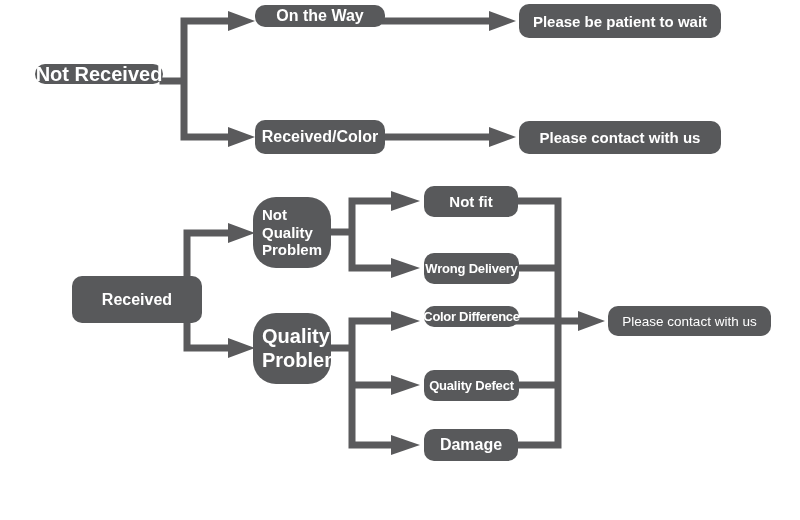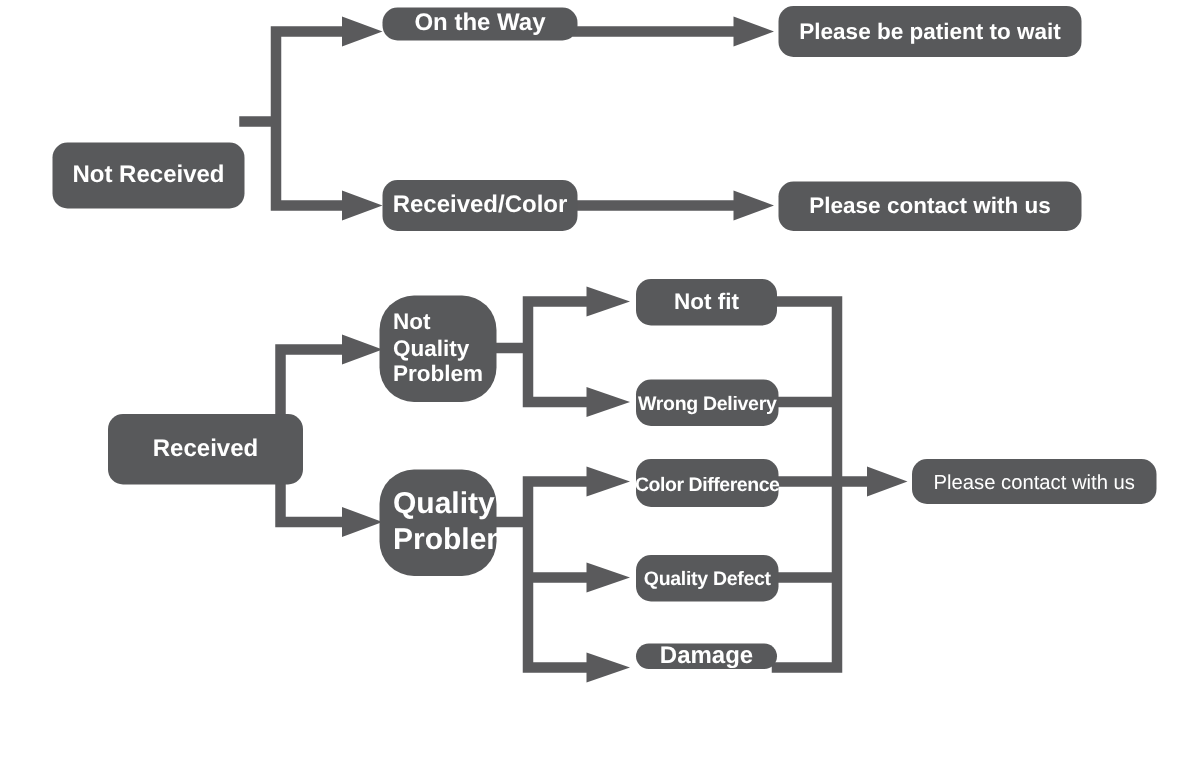--- a/index.html
+++ b/index.html
@@ -39,33 +39,33 @@
   }
   .node.multiline {
     justify-content: flex-start;
     text-align: left;
     padding-left: 9px;
     white-space: normal;
     line-height: 1.16;
     border-radius: 23px;
   }
   
-  .n-not-received     { left: 35px;  top: 64px;  width: 128px; height: 44px; font-size: 16px; margin-top: 31px; }
+  .n-not-received     { left: 35px;  top: 64px;  width: 128px; height: 20px; font-size: 20px; }
   .n-on-the-way       { left: 255px; top: 5px;   width: 130px; height: 22px; font-size: 16px; }
   .n-received-lost    { left: 255px; top: 120px; width: 130px; height: 34px; font-size: 16px; }
   .n-be-patient       { left: 519px; top: 4px;   width: 202px; height: 34px; font-size: 15px; }
   .n-contact-top      { left: 519px; top: 121px; width: 202px; height: 33px; font-size: 15px; }
   .n-received         { left: 32px;  top: 276px; width: 130px; height: 47px; font-size: 16px; margin-left: 40px; }
   .n-not-quality      { left: 253px; top: 197px; width: 78px;  height: 71px; font-size: 15px; }
   .n-quality          { left: 253px; top: 313px; width: 78px;  height: 71px; font-size: 20px; }
   .n-not-fit          { left: 424px; top: 186px; width: 94px;  height: 31px; font-size: 15px; }
   .n-wrong-delivery   { left: 424px; top: 253px; width: 95px;  height: 31px; font-size: 13px; letter-spacing: -0.2px; }
-  .n-color-difference { left: 424px; top: 306px; width: 95px;  height: 32px; font-size: 13px; letter-spacing: -0.3px; }
+  .n-color-difference { left: 424px; top: 306px; width: 95px;  height: 21px; font-size: 13px; letter-spacing: -0.3px; }
   .n-quality-defect   { left: 424px; top: 370px; width: 95px;  height: 31px; font-size: 13px; letter-spacing: -0.2px; }
-  .n-damage           { left: 424px; top: 429px; width: 94px;  height: 17px; font-size: 16px; }
+  .n-damage           { left: 424px; top: 429px; width: 94px;  height: 32px; font-size: 16px; }
   .n-contact-bottom   { left: 608px; top: 306px; width: 163px; height: 30px; font-size: 13.5px; font-weight: normal; }
 </style>
 </head>
 <body>
 
 <div class="canvas">
 
   <svg class="connectors" width="800" height="520" viewBox="0 0 800 520" aria-hidden="true">
 
     <path class="connector-path" d="M163 81 H184 M184 21 V137 M184 21 H228 M184 137 H228 M385 21 H489 M385 137 H489"></path>

